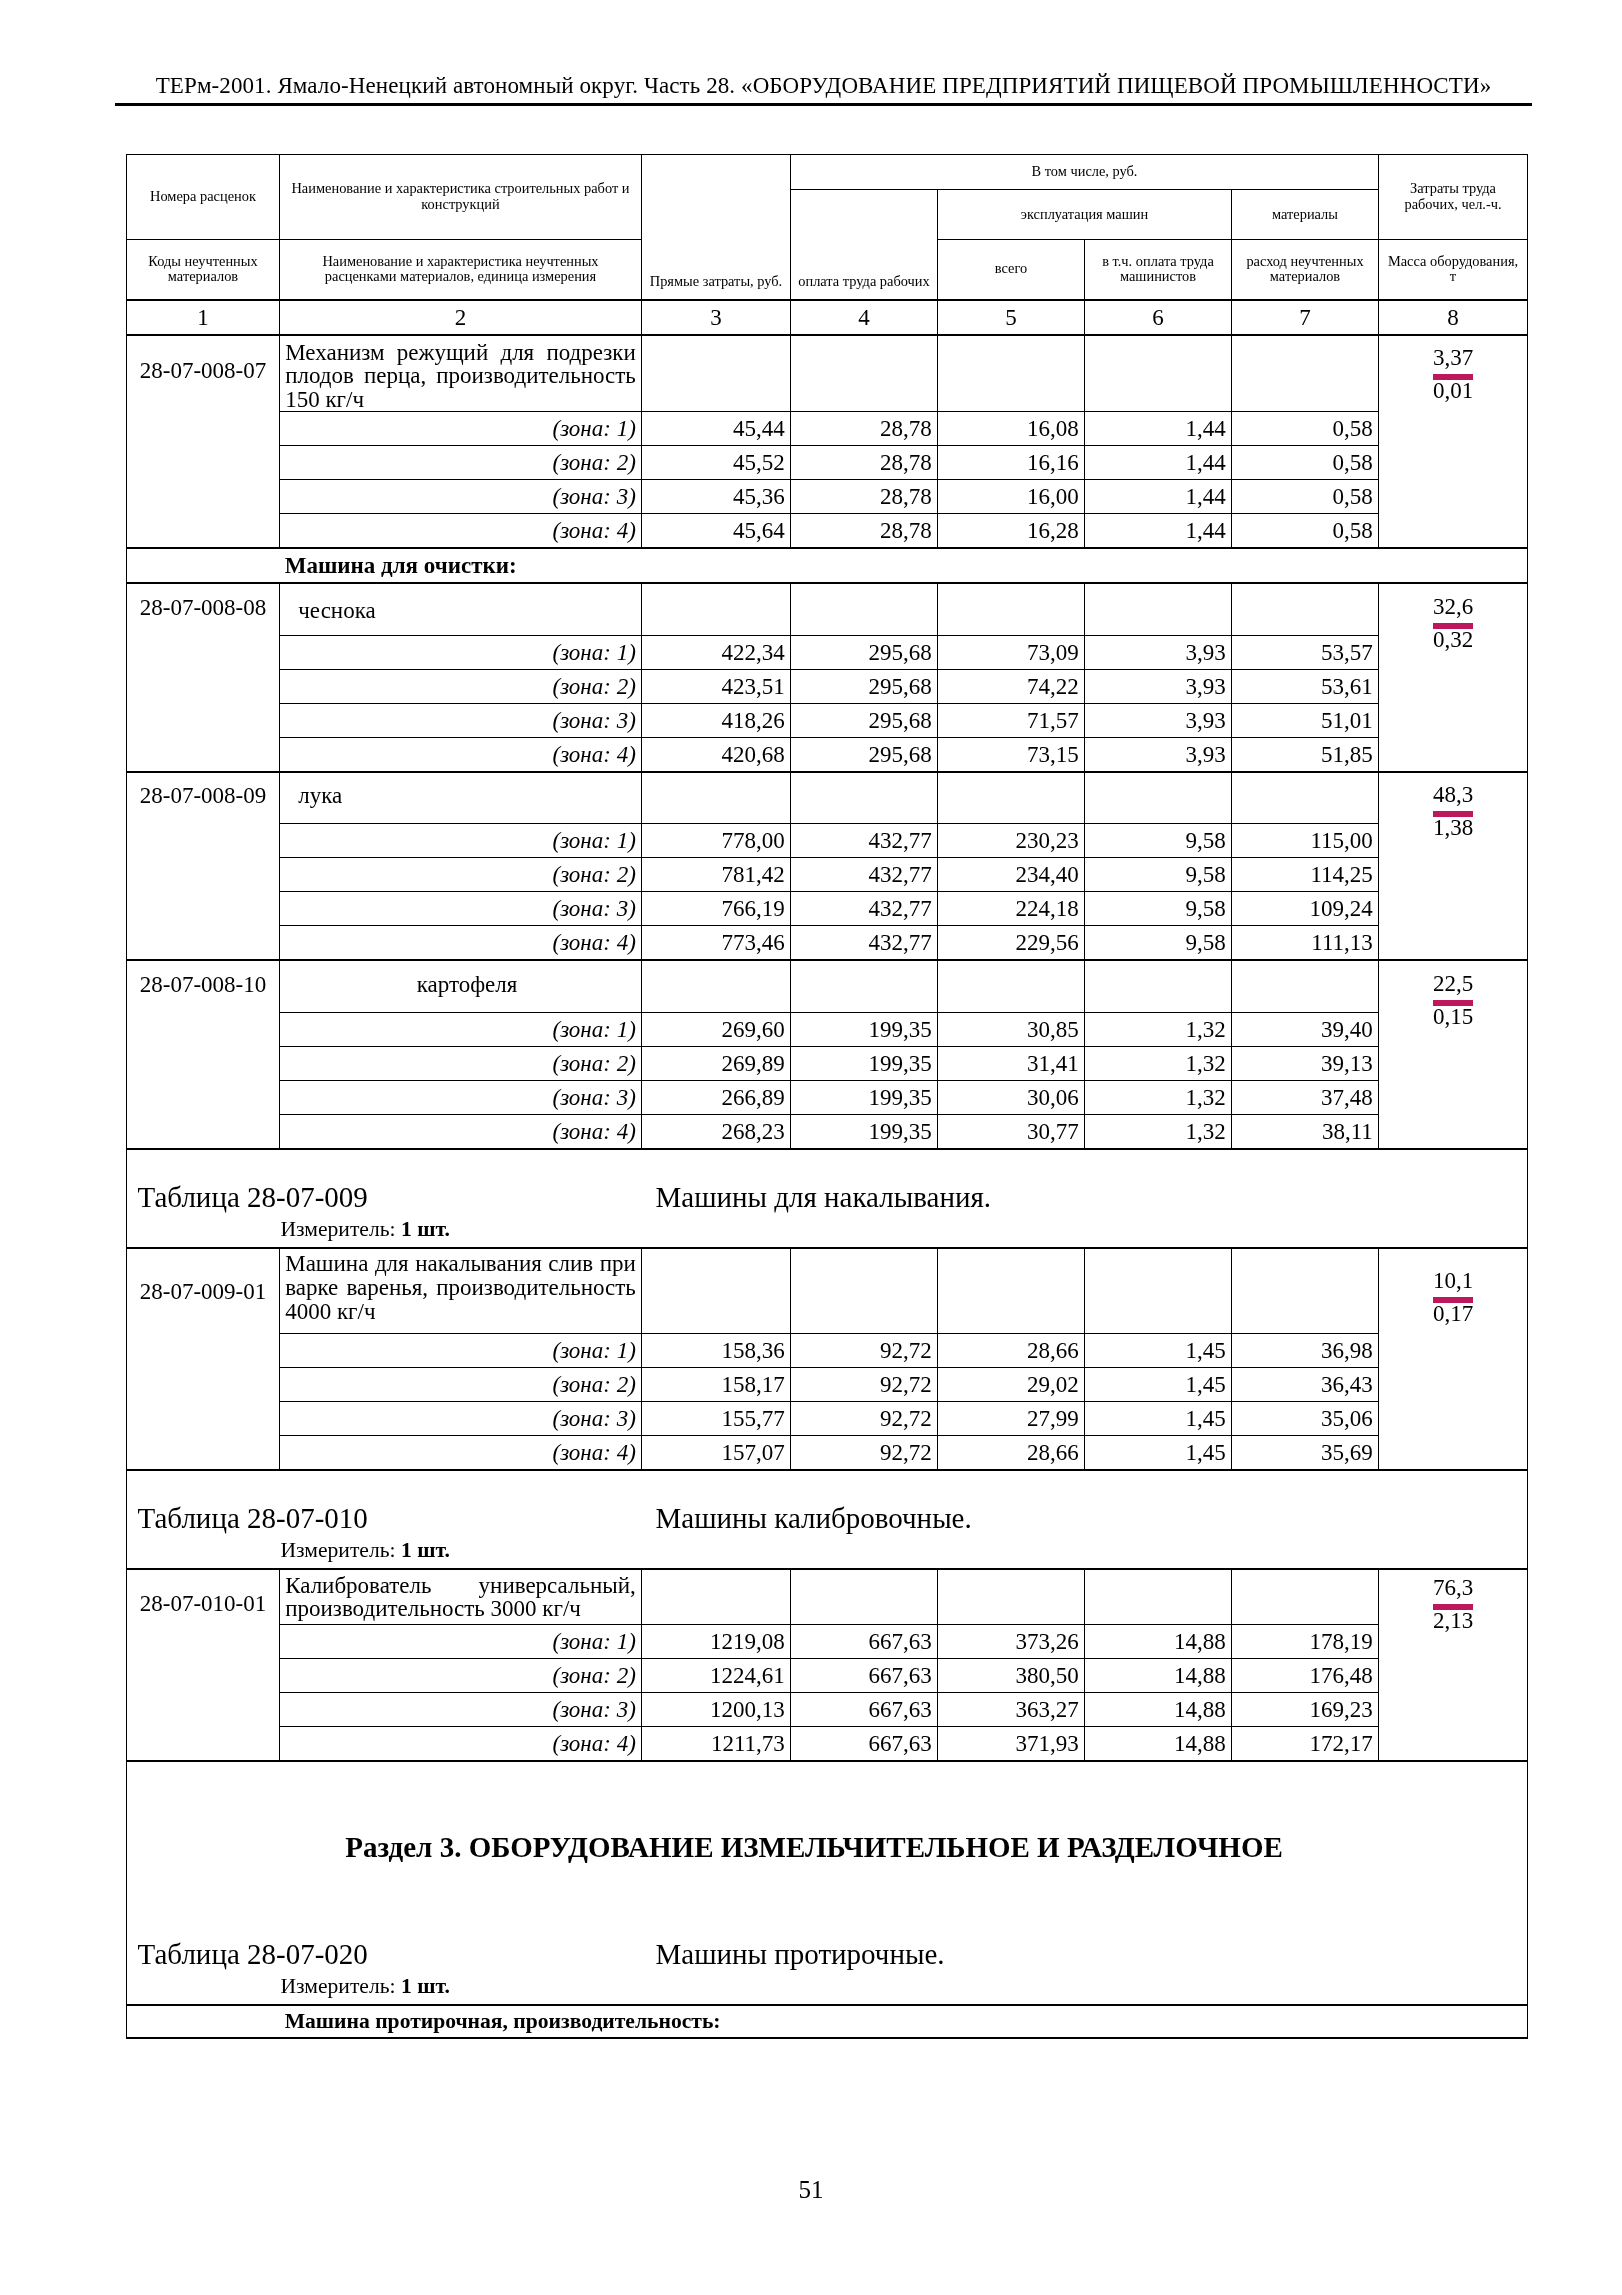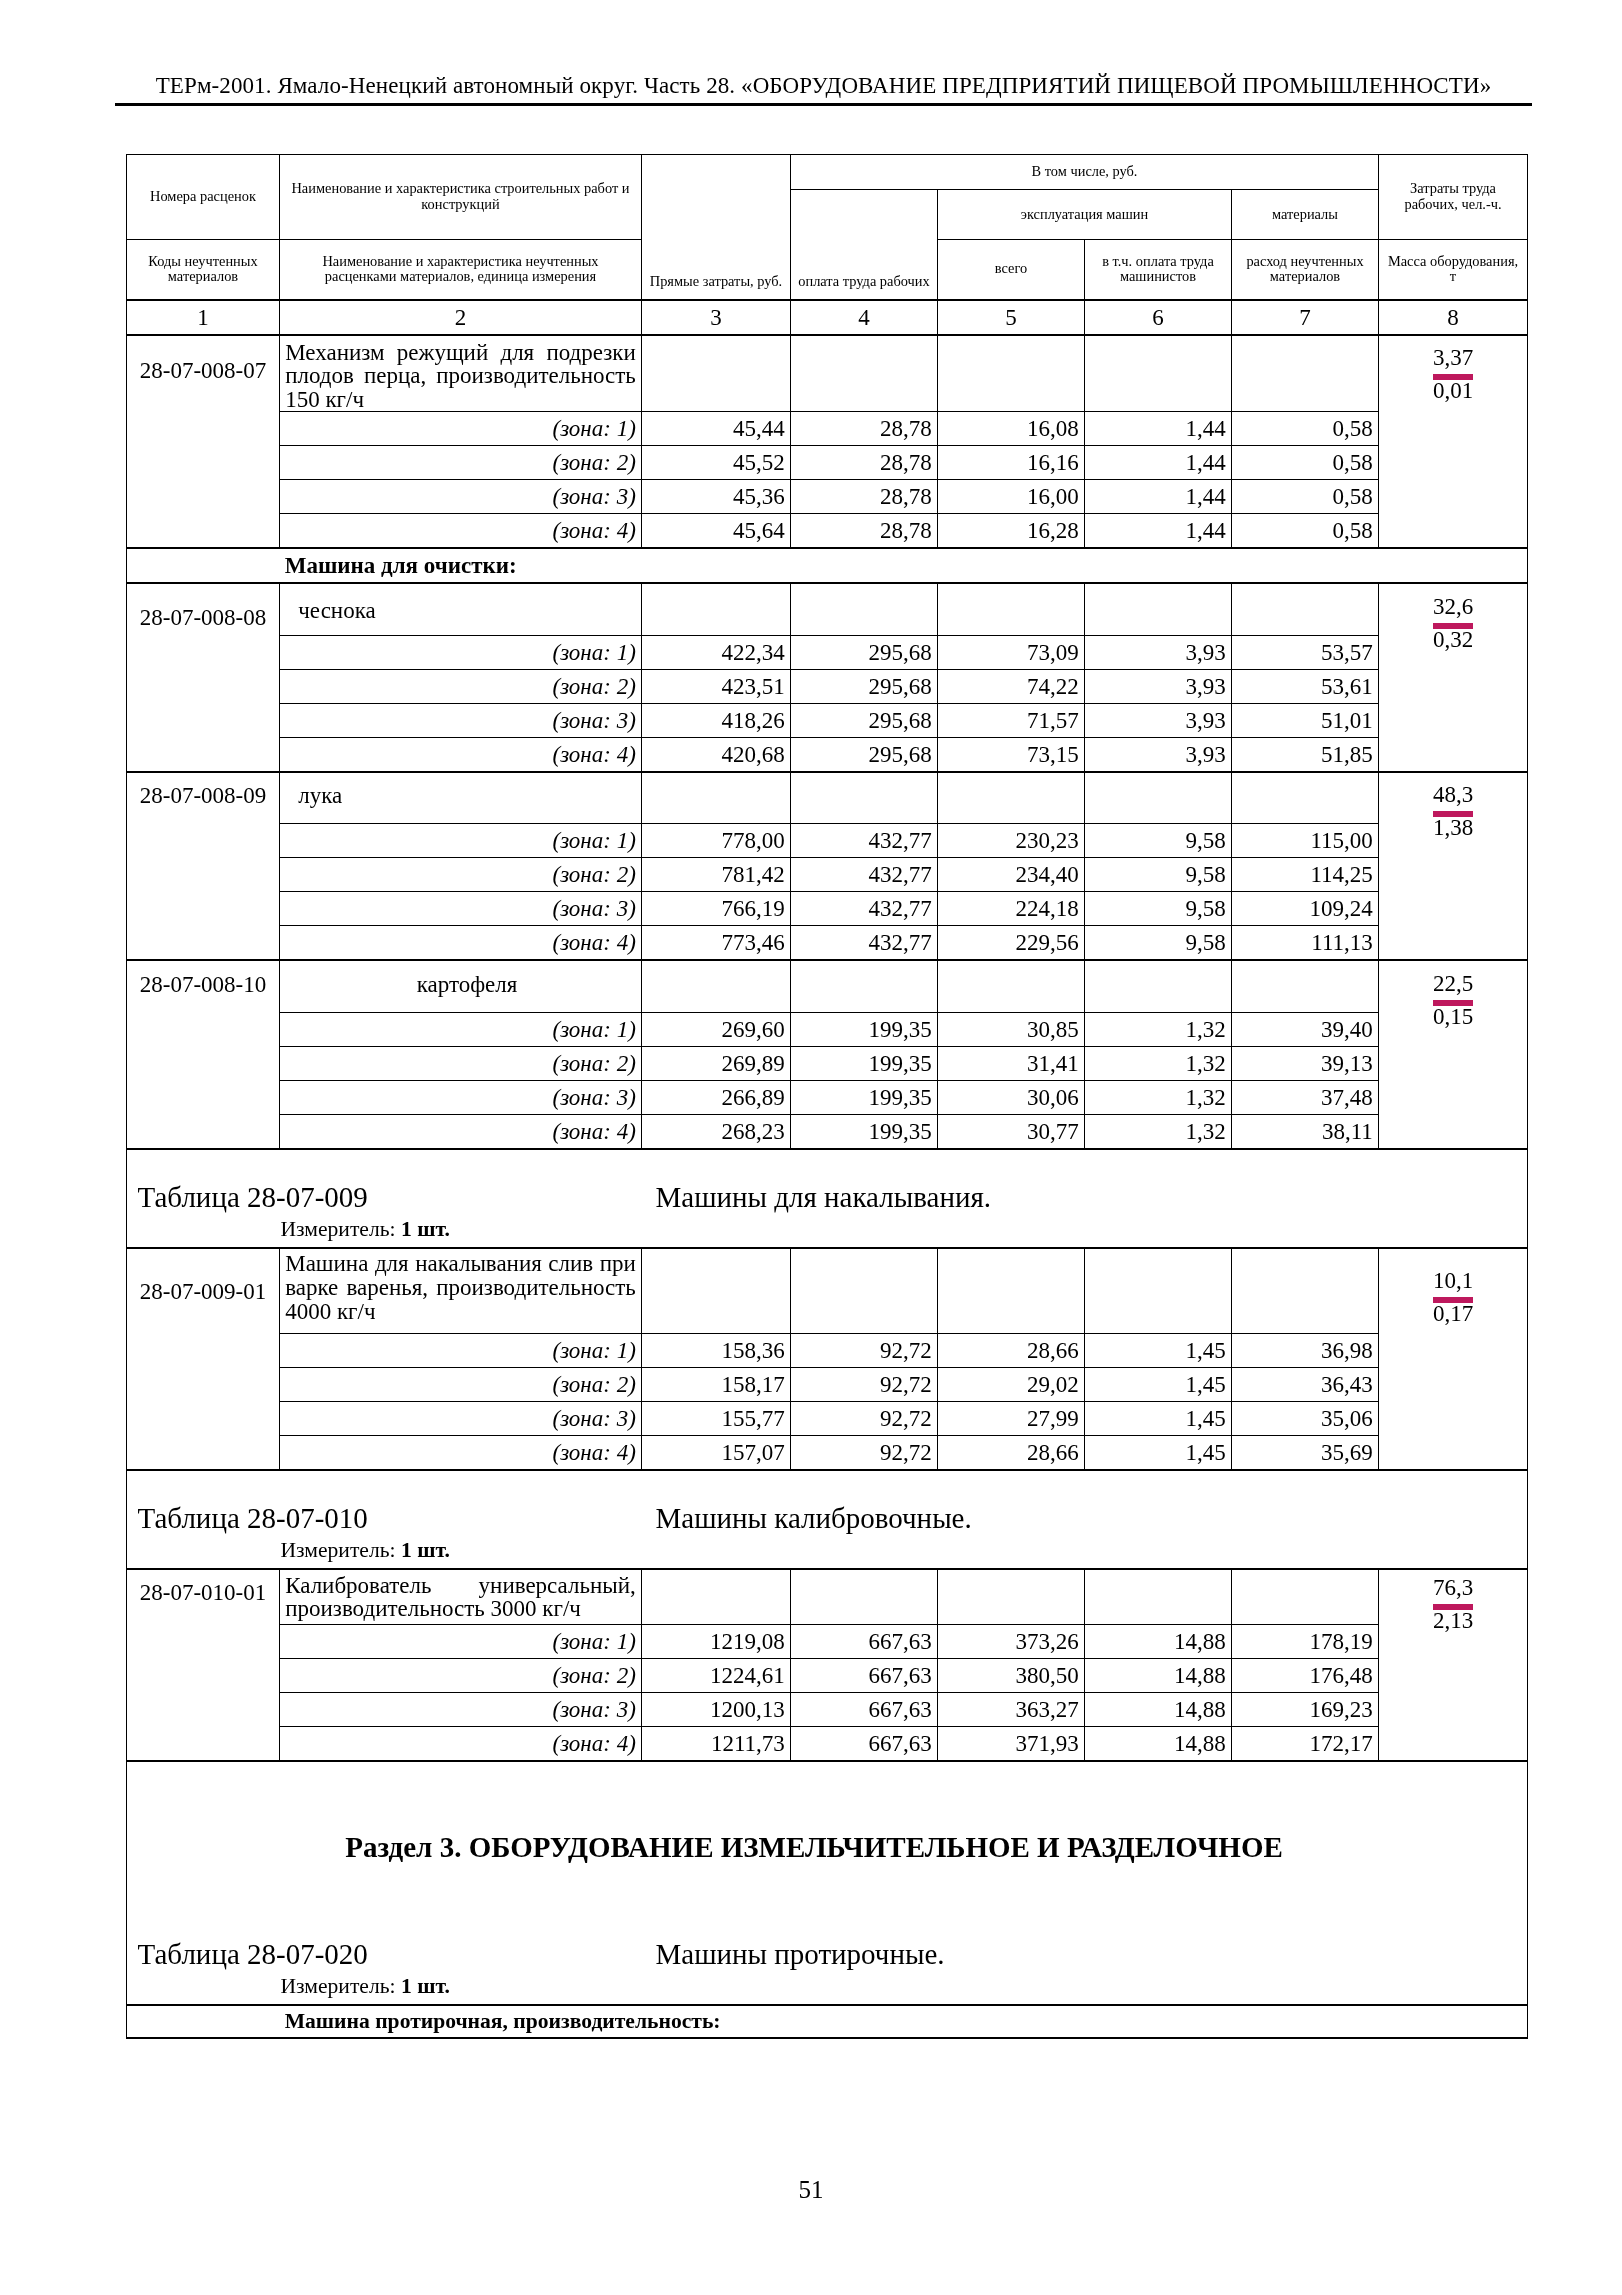--- a/index.html
+++ b/index.html
@@ -116,21 +116,21 @@
         <td class="num">1,44</td>
         <td class="num">0,58</td>
       </tr>
 
   <tr class="thick-top" style="height:34px">
     <td style="border-right:none"></td>
     <td colspan="7" class="bold" style="border-left:none">Машина для очистки:</td>
   </tr>
 
   <tr class="thick-top" style="height:52px">
-    <td class="code" rowspan="5" style="padding-top:17px;border-radius:27px;">28-07-008-08</td>
+    <td class="code" rowspan="5" style="padding-top:7px;border-radius:27px;">28-07-008-08</td>
     <td style="padding-left:18.3px; padding-top:9.2px;">чеснока</td>
     <td></td>
         <td></td>
         <td></td>
         <td></td>
         <td></td>
     <td class="frac" rowspan="5"><span class="top">32,6</span><br><span class="bot">0,32</span></td>
   </tr>
   <tr>
         <td class="zone">(зона: 1)</td>
@@ -306,21 +306,21 @@
   <tr class="thick-top">
     <td colspan="8" style="padding:30px 10.5px 2.6px 10.5px; line-height:35px;">
       <div style="position:relative; height:35px;">
         <span class="tbl-title">Таблица 28-07-010</span>
         <span class="tbl-title" style="position:absolute; left:518px;">Машины калибровочные.</span>
       </div>
       <div class="measure" style="padding-left:143px; line-height:29px;"><span>Измеритель:</span> <b>1 шт.</b></div>
     </td>
   </tr>
   <tr class="thick-top" style="height:56px">
-    <td class="code" rowspan="5" style="padding-top:6px;font-family:Liberation Serif, serif;">28-07-010-01</td>
+    <td class="code" rowspan="5" style="padding-top:17px;font-family:Liberation Serif, serif;">28-07-010-01</td>
     <td class="desc" style="line-height:23.6px; padding-top:3.9px;">Калиброватель универсальный, производительность 3000 кг/ч</td>
     <td></td>
         <td></td>
         <td></td>
         <td></td>
         <td></td>
     <td class="frac" rowspan="5" style="padding-top:1.3px !important;"><span class="top">76,3</span><br><span class="bot">2,13</span></td>
   </tr>
   <tr>
         <td class="zone">(зона: 1)</td>

